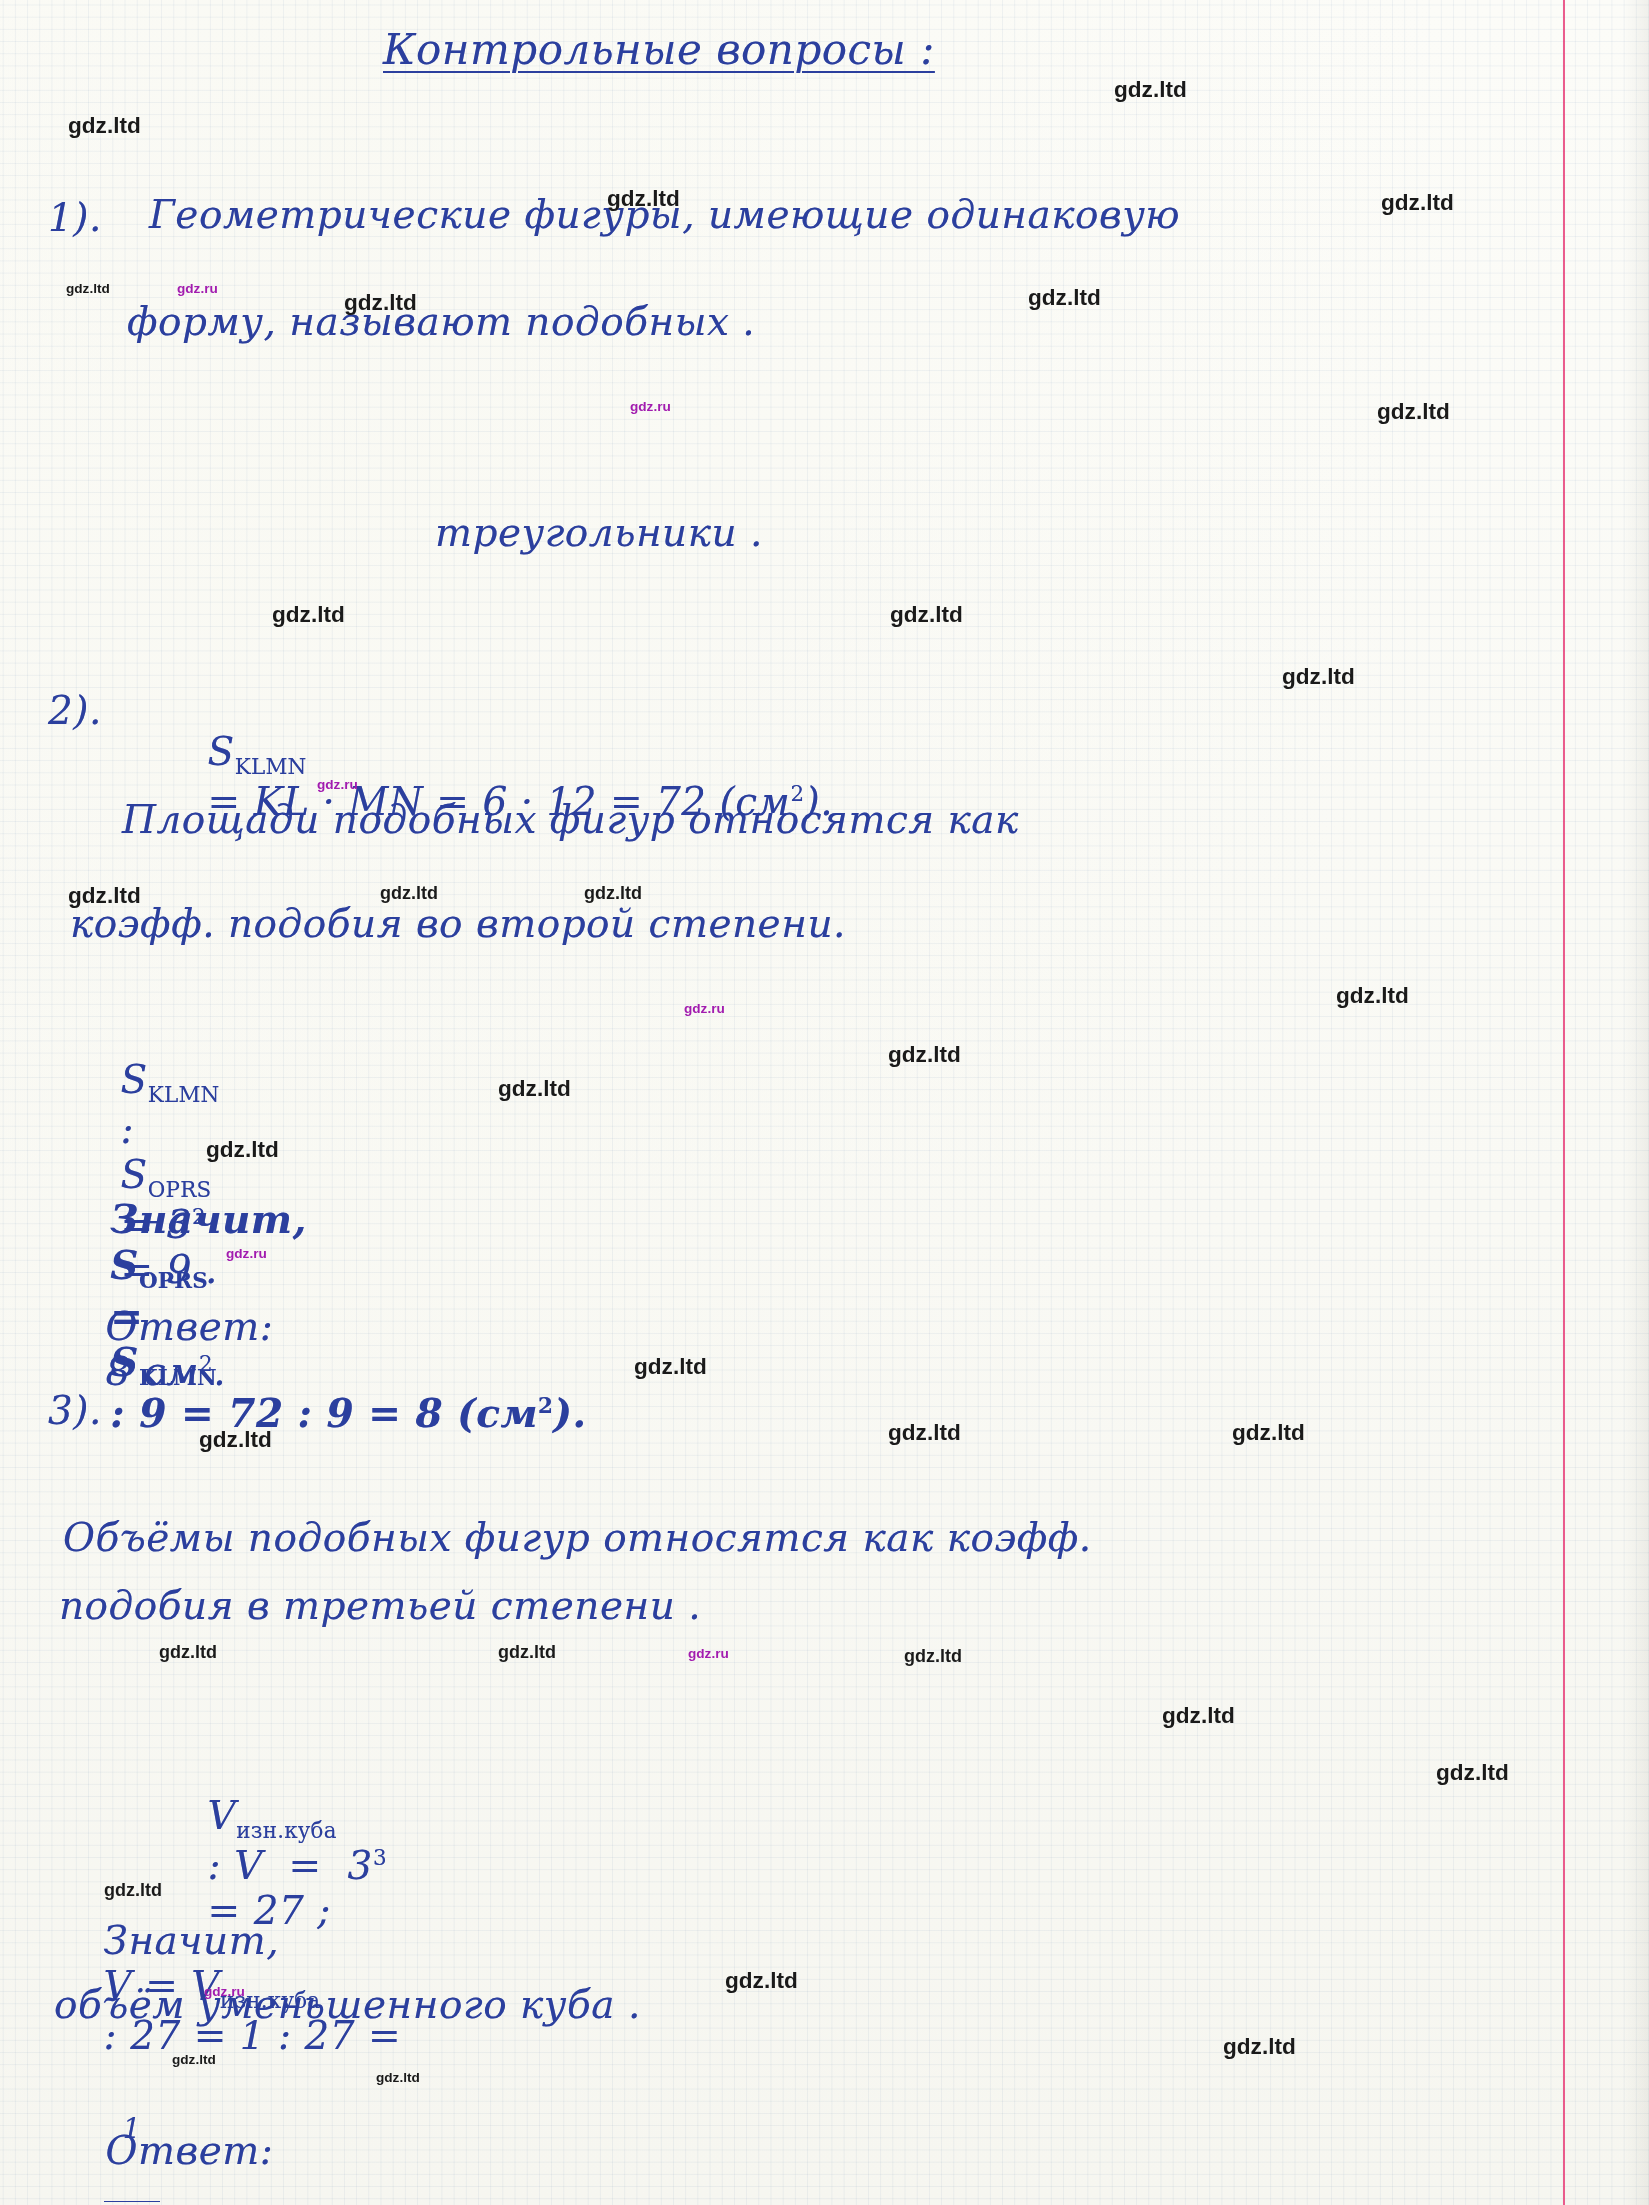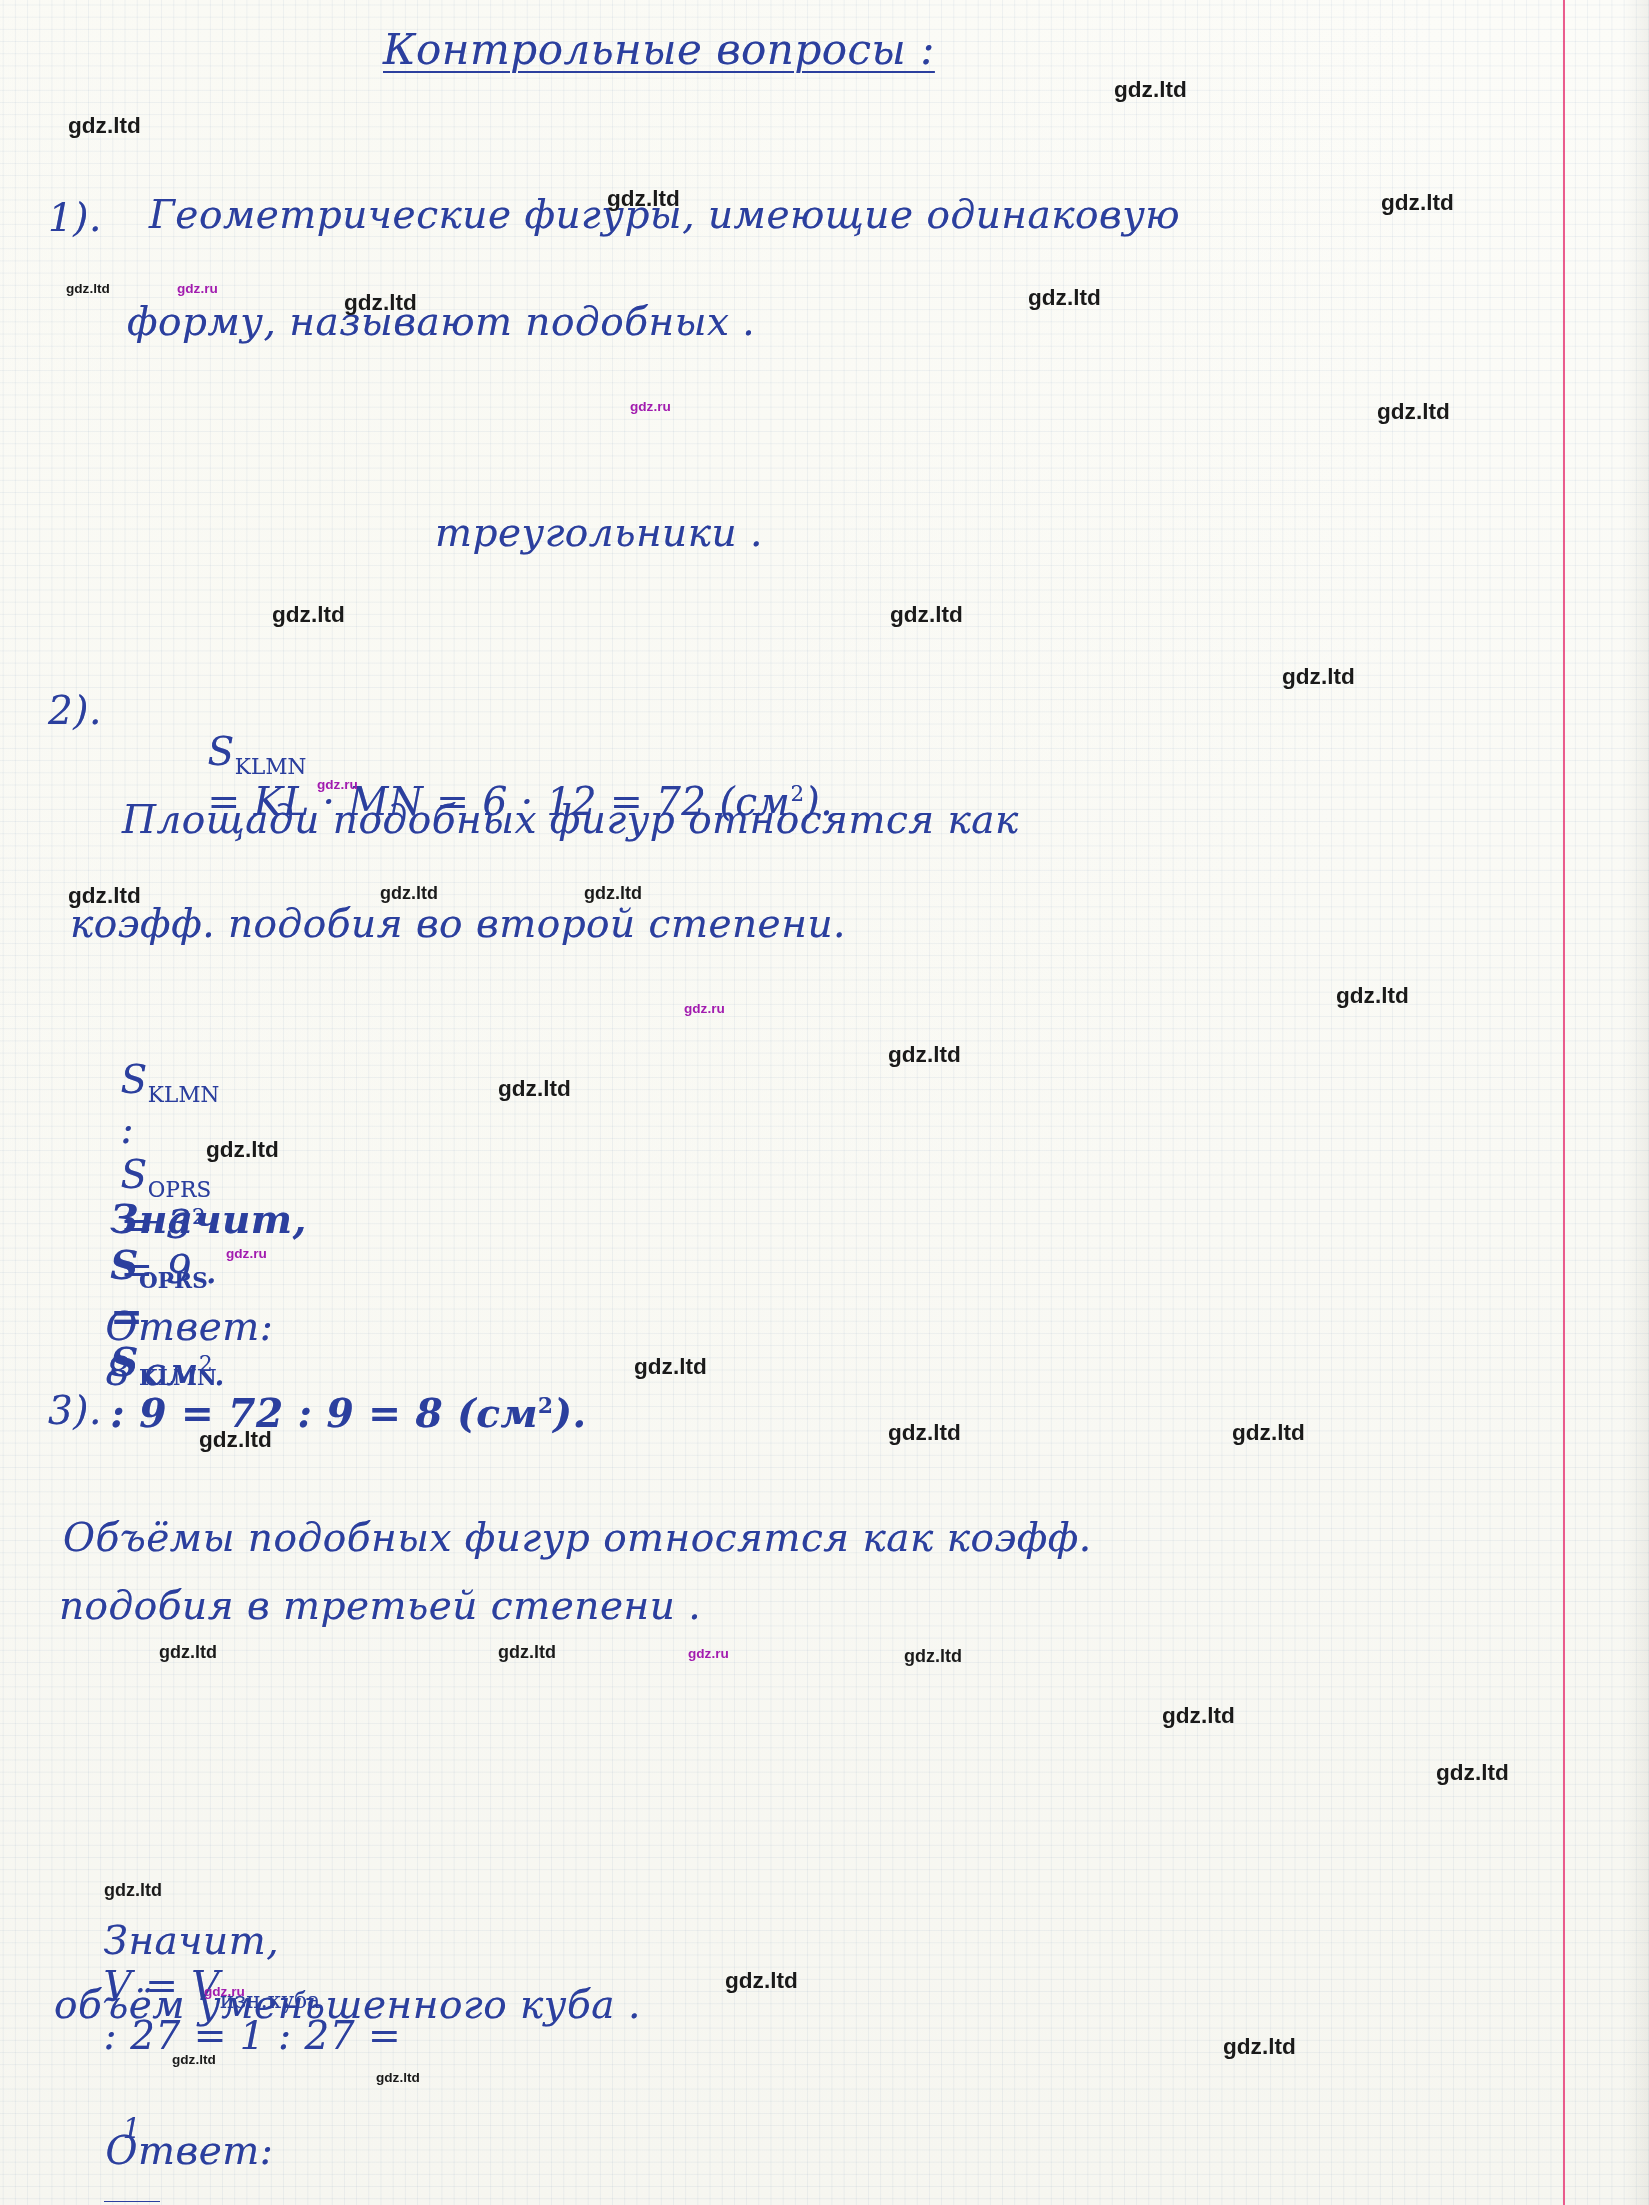--- a/index.html
+++ b/index.html
@@ -145,20 +145,25 @@
     <span>Ответ:</span>
     <span>8 см</span><sup>2</sup><span>.</span>
   </div>
 
   <div class="hw l1" style="left:48px; top:1388px;">3).</div>
 
 
   <div class="hw l1" style="left:63px; top:1515px;">Объёмы подобных фигур относятся как коэфф.</div>
   <div class="hw l1" style="left:59px; top:1583px;">подобия в третьей степени .</div>
 
+  <div class="hw l1" style="left:156px; top:1748px;">
+    <span>V</span><sub>изн.куба</sub>
+    <span>: V  =  3</span><sup>3</sup>
+    <span>= 27 ;</span>
+  </div>
 
   <div class="hw l1" style="left:52px; top:1873px;">
     <span>Значит,</span>
     <span>V = V</span><sub>изн.куба</sub>
     <span>: 27 = 1 : 27 =</span>
     <span class="frac">
       <span class="num">1</span>
       <span class="den">27</span>
     </span>
     

